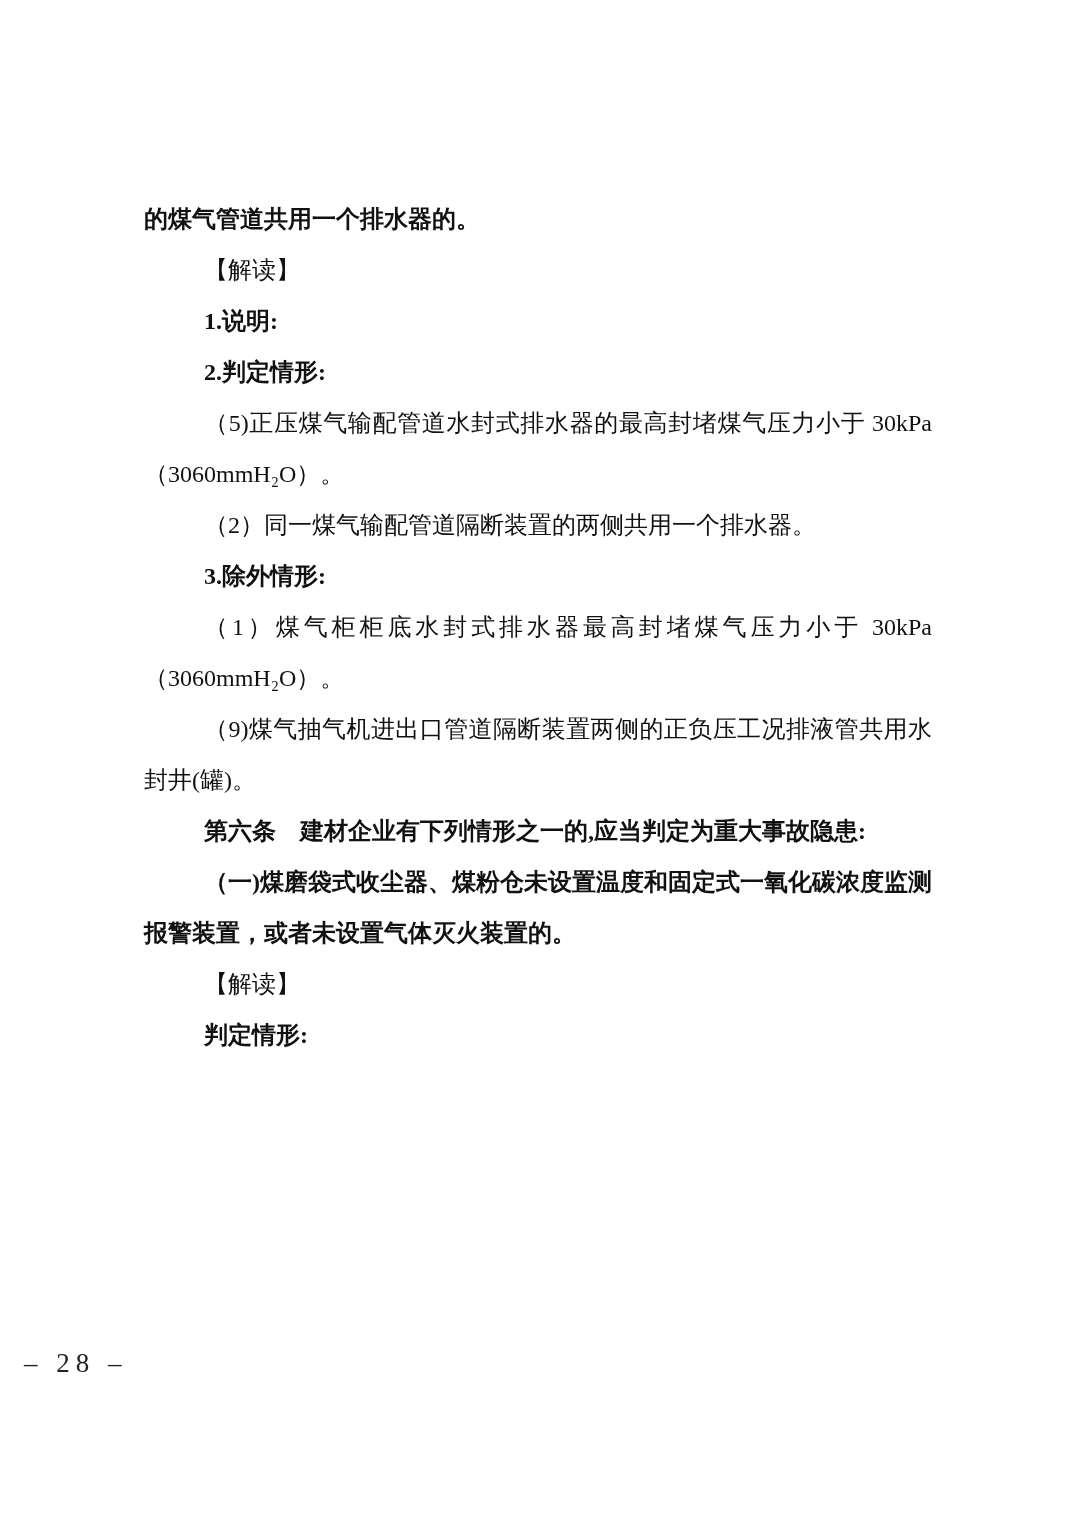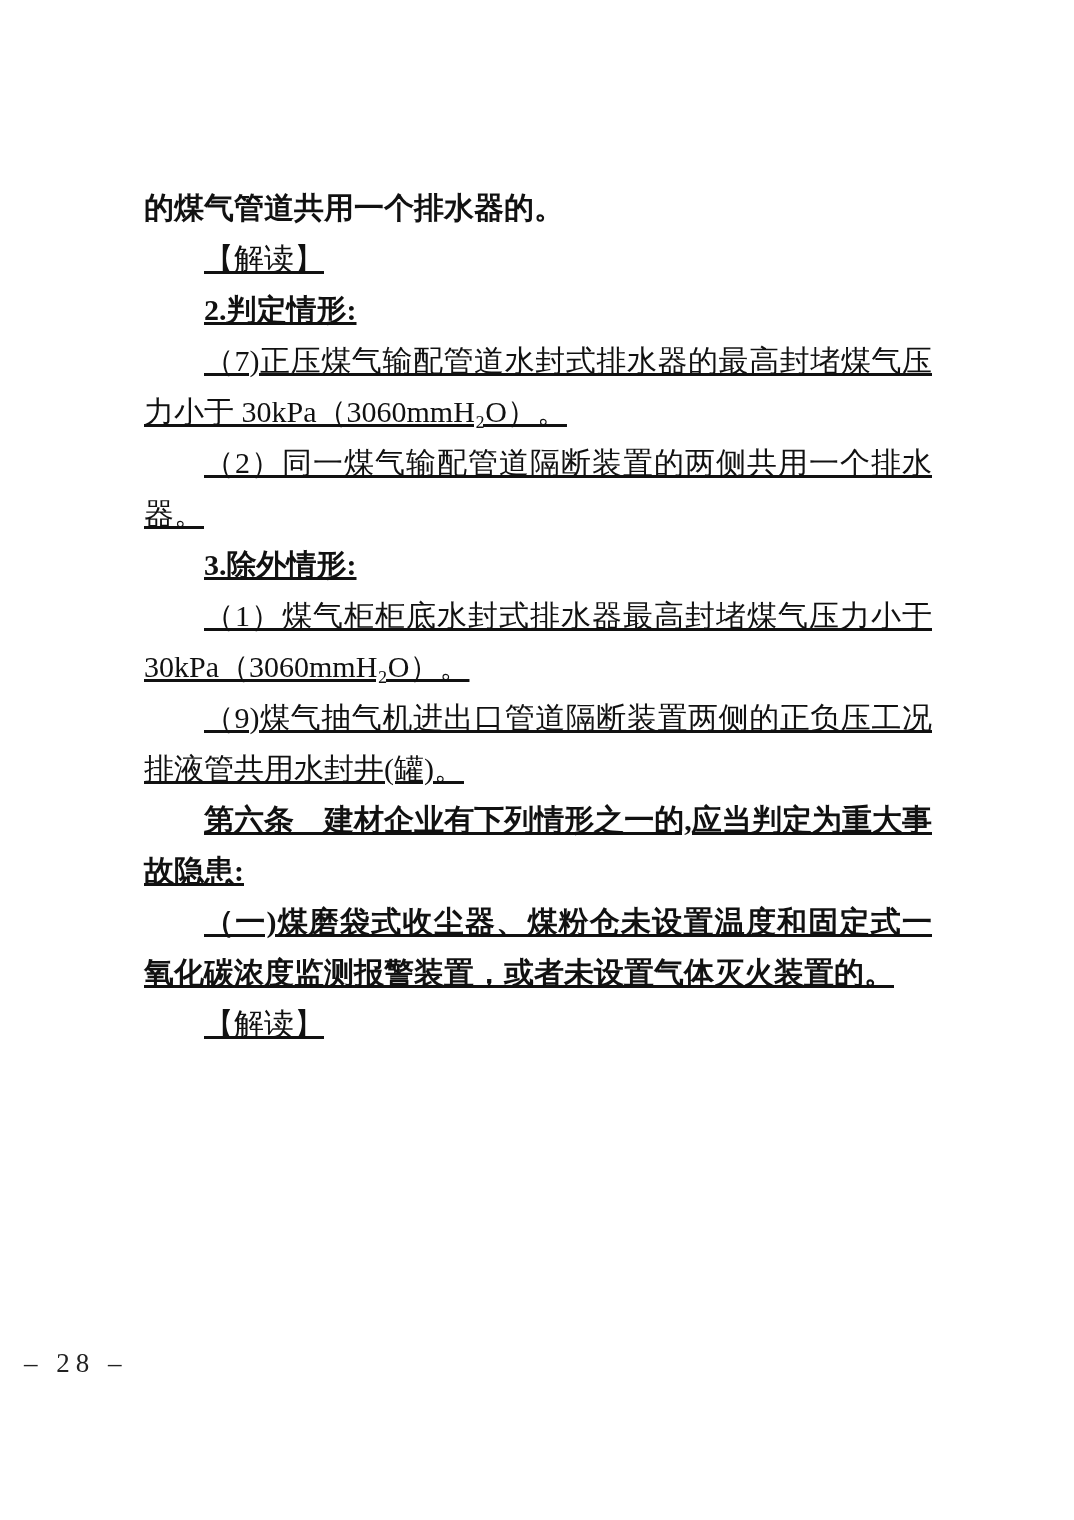--- a/index.html
+++ b/index.html
@@ -12,33 +12,32 @@
     width: 1074px;
     height: 1520px;
     background: #ffffff;
     color: #111111;
     font-family: "Liberation Serif", "DejaVu Serif", serif;
     overflow: hidden;
   }
   .content {
     position: absolute;
     left: 144px;
-    top: 182px;
+    top: 194px;
     width: 788px;
-    font-size: 30px;
+    font-size: 24px;
     line-height: 51px;
     text-align: justify;
   }
   p.para {
     margin: 0;
     padding: 0;
   }
   .indent {
     text-indent: 60px;
-    text-decoration: underline;
   }
   .bold {
     font-weight: bold;
   }
   .footer {
     position: absolute;
     top: 1348px;
     left: 0;
     width: 100%;
     text-align: left;
@@ -48,25 +47,27 @@
     padding-left: 24px;
   }
 </style>
 </head>
 <body>
 
 <div class="page">
   <div class="content">
     <p class="para bold">的煤气管道共用一个排水器的。</p>
     <p class="para indent">【解读】</p>
+    <p class="para bold indent">1.说明:</p>
     <p class="para bold indent">2.判定情形:</p>
-    <p class="para indent">（7)正压煤气输配管道水封式排水器的最高封堵煤气压力小于 30kPa（3060mmH₂O）。</p>
+    <p class="para indent">（5)正压煤气输配管道水封式排水器的最高封堵煤气压力小于 30kPa（3060mmH₂O）。</p>
     <p class="para indent">（2）同一煤气输配管道隔断装置的两侧共用一个排水器。</p>
     <p class="para bold indent">3.除外情形:</p>
     <p class="para indent">（1）煤气柜柜底水封式排水器最高封堵煤气压力小于 30kPa（3060mmH₂O）。</p>
     <p class="para indent">（9)煤气抽气机进出口管道隔断装置两侧的正负压工况排液管共用水封井(罐)。</p>
     <p class="para bold indent">第六条　建材企业有下列情形之一的,应当判定为重大事故隐患:</p>
     <p class="para bold indent">（一)煤磨袋式收尘器、煤粉仓未设置温度和固定式一氧化碳浓度监测报警装置，或者未设置气体灭火装置的。</p>
     <p class="para indent">【解读】</p>
+    <p class="para bold indent">判定情形:</p>
   </div>
 
   <div class="footer">– 28 –</div>
 </div>
 
 </body></html>

